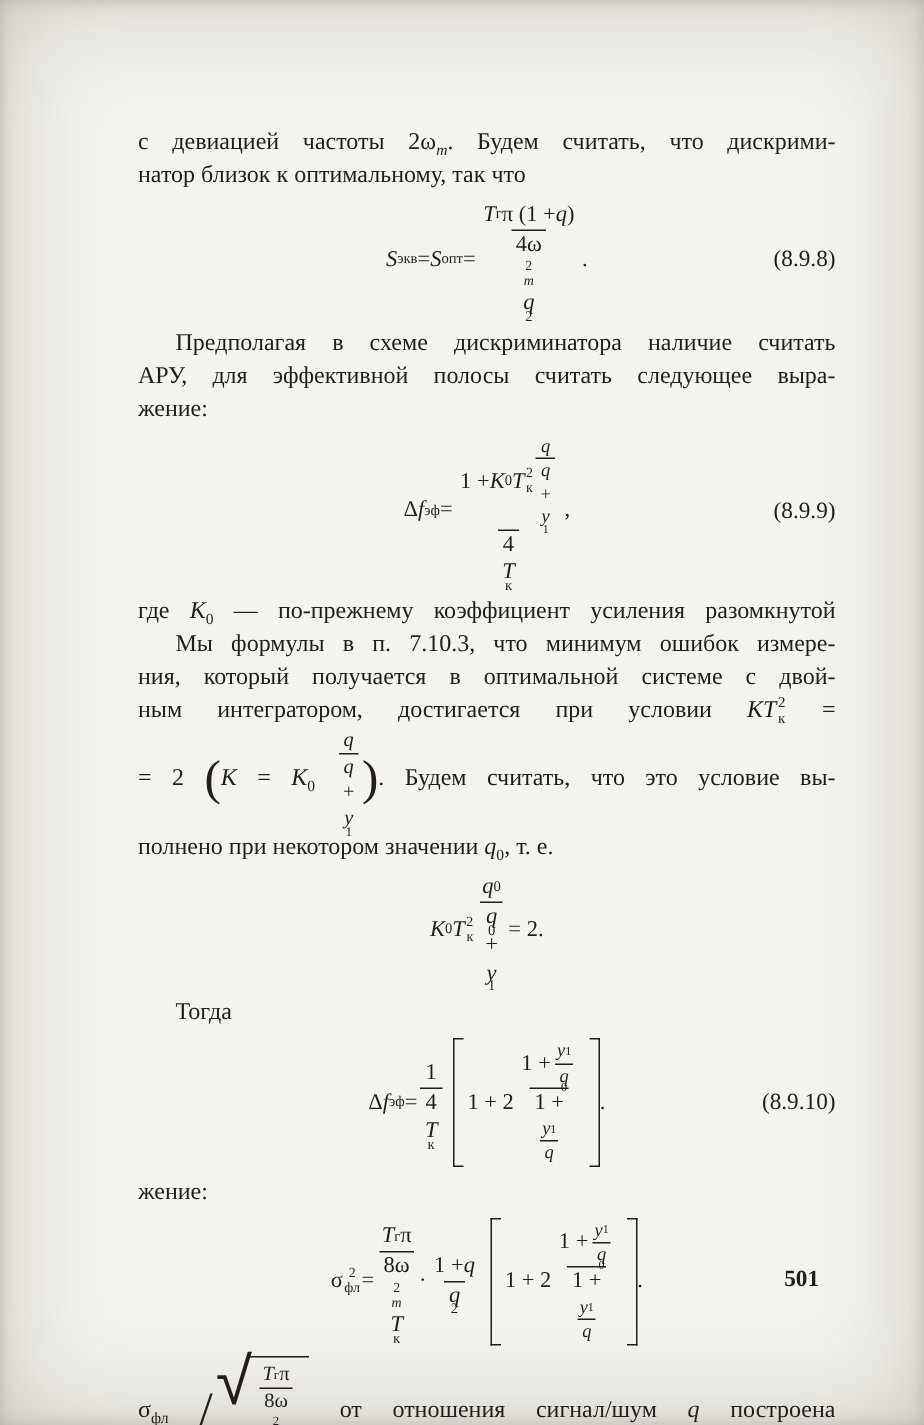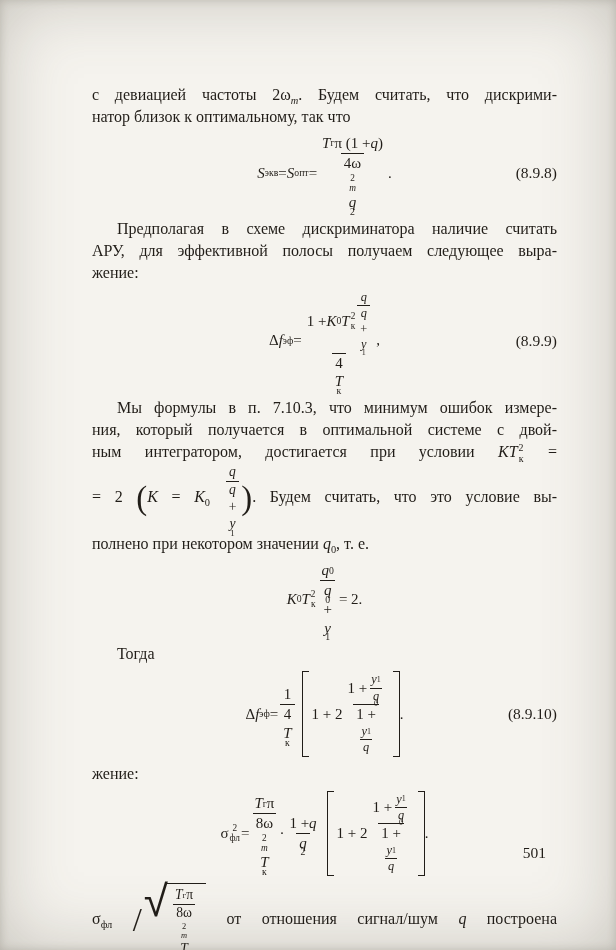--- a/index.html
+++ b/index.html
@@ -55,21 +55,21 @@
   
   .bp { font-size: 2.05em; line-height: 0; vertical-align: middle; font-weight: 400; }
 
   
   .sqrt { display: inline-flex; align-items: flex-start; vertical-align: middle; margin-left: 2px; }
   .sqsign { font-size: 44px; line-height: 40px; font-weight: 100;
             font-family: "DejaVu Sans", sans-serif; margin-right: -3px; transform: translateY(-1px); }
   .sqbody { border-top: 1.6px solid currentColor; padding: 3px 8px 0 5px;
             display: inline-flex; align-items: center; margin-top: 1px; }
 
-  .page-number { position: absolute; right: 70px; bottom: 88px; font-size: 15.5px; color: #211d18; }
+  .page-number { position: absolute; right: 70px; bottom: 88px; font-size: 15.5px; color: #211d18; font-weight: bold; }
 </style>
 </head>
 <body>
 
 <div class="page">
   <main class="content">
 
     <p class="para">
       <span class="jline">с девиацией частоты 2ω<sub><i>m</i></sub>. Будем считать, что дискрими-</span>
       <span class="line">натор близок к оптимальному, так что</span>
@@ -81,41 +81,42 @@
             <span class="d">4ω<span class="ss">
                 <span class="t">2</span>
                 <span class="b"><i>m</i></span>
               </span><i>q</i><sup>2</sup></span>
           </span>.</span>
       <span class="eq-num">(8.9.8)</span>
     </div>
 
     <p class="para">
       <span class="jline indent">Предполагая в схеме дискриминатора наличие считать</span>
-      <span class="jline">АРУ, для эффективной полосы получаем следующее выра-</span>
+      <span class="jline">АРУ, для эффективной полосы считать следующее выра-</span>
       <span class="line">жение:</span>
     </p>
 
     <div class="eq">
       <span class="eq-body">Δ<i>f</i><sub>эф</sub> = <span class="fr">
             <span class="n">1 + <i>K</i><sub>0</sub><i>T</i><span class="ss">
                 <span class="t">2</span>
                 <span class="b">к</span>
               </span> <span class="fr">
                 <span class="n">
                   <i>q</i>
                 </span>
                 <span class="d"><i>q</i> + <i>y</i><sub>1</sub></span>
               </span></span>
             <span class="d">4<i>T</i><sub>к</sub></span>
           </span> ,</span>
       <span class="eq-num">(8.9.9)</span>
     </div>
 
     <p class="para">
+      <span class="jline">где <i>K</i><sub>0</sub> — по-прежнему коэффициент усиления разомкнутой</span>
     </p>
 
     <p class="para">
       <span class="jline indent">Мы формулы в п. 7.10.3, что минимум ошибок измере-</span>
       <span class="jline">ния, который получается в оптимальной системе с двой-</span>
       <span class="jline">ным интегратором, достигается при условии <i>KT</i><span class="ss">
             <span class="t">2</span>
             <span class="b">к</span>
           </span> =</span>
       <span class="jline">= 2 <span class="bp">(</span><i>K</i> = <i>K</i><sub>0</sub> <span class="fr">

